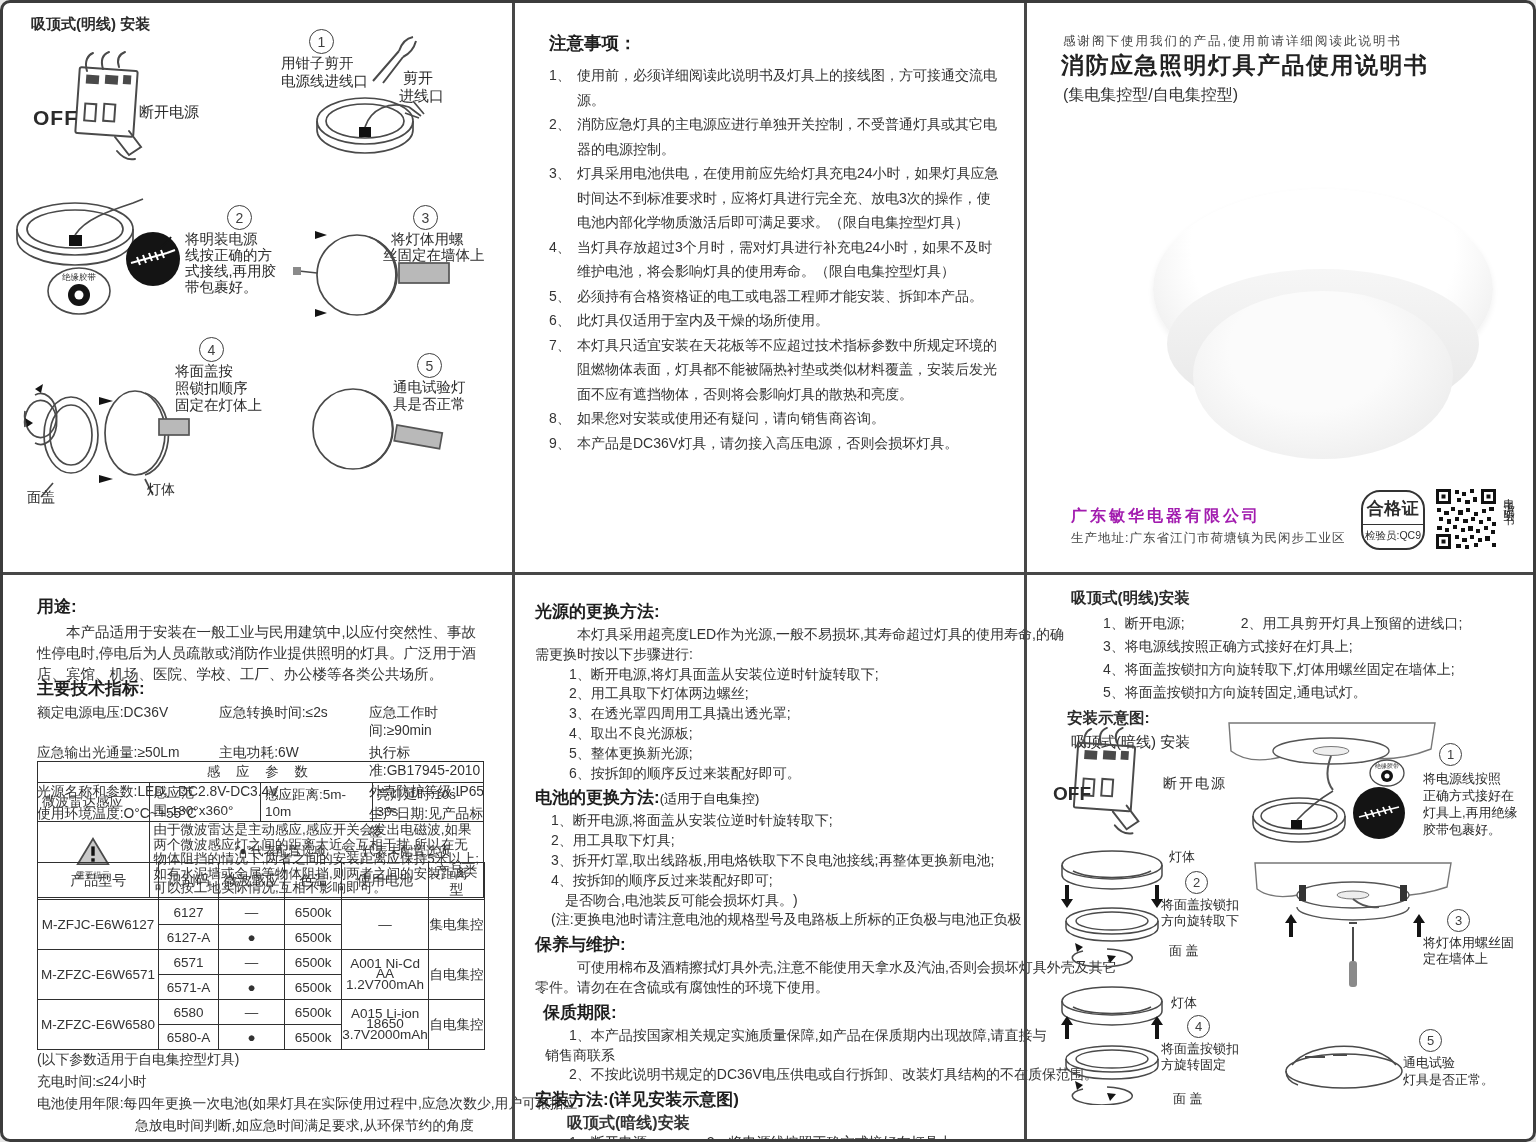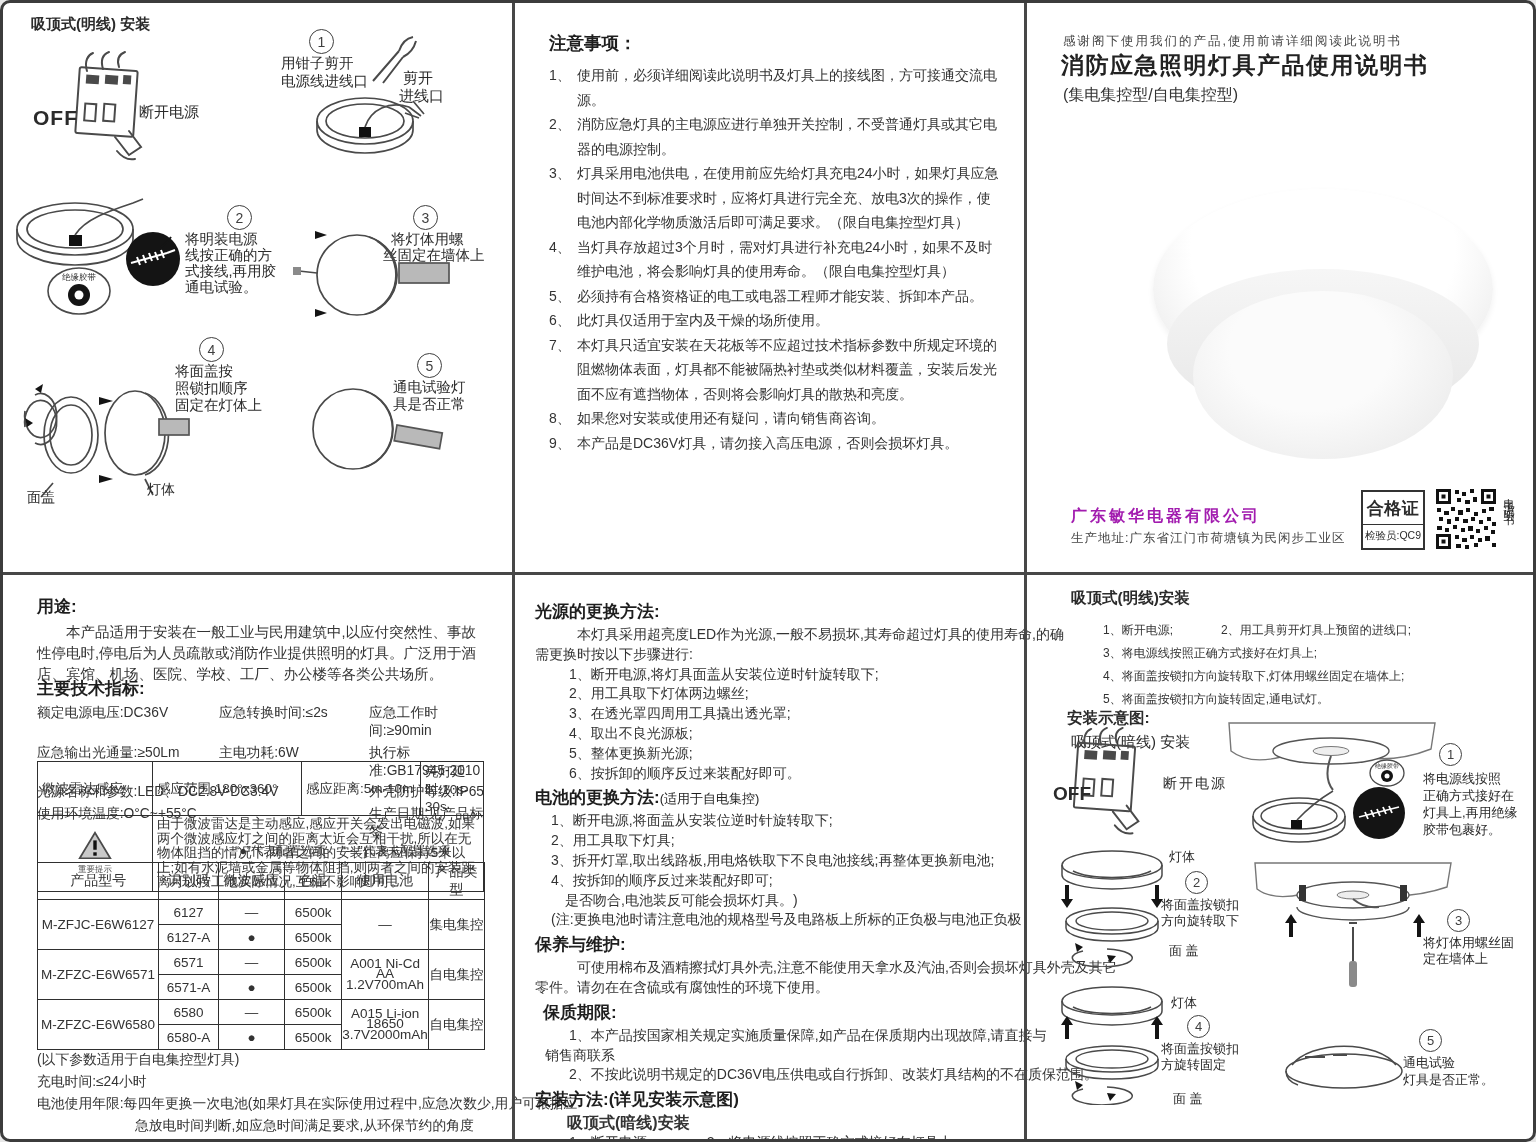--- a/index.html
+++ b/index.html
@@ -30,21 +30,21 @@
   .ph-top{position:absolute;left:30px;top:8px;width:340px;height:200px;border-radius:50%;
           background:radial-gradient(ellipse at 50% 30%,#ffffff 55%,#ededed 85%,#e2e2e2 100%);
           box-shadow:0 3px 6px rgba(0,0,0,0.06);}
   .ph-band{position:absolute;left:44px;top:88px;width:312px;height:150px;border-radius:50%;
           background:linear-gradient(#f6f6f6,#e7e7e7);}
   .ph-dome{position:absolute;left:70px;top:110px;width:260px;height:168px;border-radius:50%;
           background:radial-gradient(ellipse at 45% 35%,#fbfbfb 40%,#efefef 75%,#dfdfdf 100%);}
   .company{position:absolute;left:44px;top:503px;font-size:16px;font-weight:bold;letter-spacing:3px;color:#a21caf;}
   .addr{position:absolute;left:44px;top:527px;font-size:12.5px;letter-spacing:1px;color:#444;}
   .cert{position:absolute;left:334px;top:487px;width:64px;height:60px;border:2.2px solid #333;
-        border-radius:0;text-align:center;box-sizing:border-box;background:#fff;}
+        border-radius:19px;text-align:center;box-sizing:border-box;background:#fff;}
   .cert .c1{font-size:17px;font-weight:bold;margin-top:5px;letter-spacing:.5px;border-bottom:1.6px solid #333;padding-bottom:4px;}
   .cert .c2{font-size:10.5px;margin-top:4px;}
   .qrwrap{position:absolute;left:408px;top:485px;width:62px;height:62px;}
   .qrcap{position:absolute;left:474px;top:486px;writing-mode:vertical-rl;font-size:11px;letter-spacing:4px;color:#222;}
   
   .bl-block{position:absolute;left:34px;right:28px;}
   .usage-body{font-size:14.5px;line-height:21px;color:#333;margin-top:4px;text-indent:2em;white-space:normal;}
   .specs{display:grid;grid-template-columns:178px 146px auto;column-gap:4px;row-gap:3.5px;
          font-size:13.8px;color:#333;margin-top:4px;}
   table.sensor{border-collapse:collapse;width:447px;table-layout:fixed;}
@@ -63,21 +63,21 @@
   .blfoot .ind{padding-left:98px;text-indent:0;}
   
   .bm{padding:22px 24px 0 20px;font-size:14px;color:#333;}
   .bm .ln{line-height:19.8px;white-space:nowrap;}
   .bm h3{margin:3px 0 2px 0;}
   .bm .i1{padding-left:34px;}
   .bm .i2{padding-left:16px;}
   .bm .note{font-size:13px;font-weight:normal;}
   .bm .subhead{font-size:16px;font-weight:600;padding-left:32px;}
   
-  .br-steps{font-size:12px;color:#333;margin-top:8px;}
+  .br-steps{font-size:14px;color:#333;}
   svg text{font-family:"Liberation Sans","DejaVu Sans",sans-serif;}
 </style>
 </head>
 <body>
 
 <div class="page">
 
   <div class="panel" style="left:0;top:0;width:510px;height:570px;">
     <div class="t fs15 b" style="left:28px;top:12px;font-weight:600;">吸顶式(明线) 安装</div>
 
@@ -143,21 +143,21 @@
     <svg style="position:absolute;left:42px;top:262px;" width="68" height="52" viewBox="0 0 68 52">
       <ellipse cx="34" cy="26" rx="31" ry="23" fill="#fff" stroke="#4a4a4a" stroke-width="1.6"></ellipse>
       <text x="34" y="15" font-size="8.5" text-anchor="middle" fill="#333">绝缘胶带</text>
       <circle cx="34" cy="30" r="11" fill="#141414"></circle>
       <circle cx="34" cy="30" r="4.5" fill="#fff"></circle>
     </svg>
     <div class="circ" style="left:224px;top:202px;">2</div>
     <div class="t fs145" style="left:182px;top:228px;">将明装电源</div>
     <div class="t fs145" style="left:182px;top:244px;">线按正确的方</div>
     <div class="t fs145" style="left:182px;top:260px;">式接线,再用胶</div>
-    <div class="t fs145" style="left:182px;top:276px;">通电试验。</div>
+    <div class="t fs145" style="left:182px;top:276px;">带包裹好。</div>
 
     <div class="circ" style="left:410px;top:202px;">3</div>
     <div class="t fs145" style="left:388px;top:228px;">将灯体用螺</div>
     <div class="t fs145" style="left:380px;top:244px;">丝固定在墙体上</div>
     <svg style="position:absolute;left:290px;top:220px;" width="162" height="102" viewBox="0 0 162 102">
       <g fill="none" stroke="#4a4a4a" stroke-width="1.7">
         <circle cx="64" cy="52" r="40"></circle>
         <path d="M76 14 a40 40 0 0 1 0 76"></path>
         <path d="M84 18 a40 40 0 0 1 0 68"></path>
         <rect x="106" y="40" width="50" height="20" fill="#b9b9b9" stroke="#555"></rect>
@@ -334,20 +334,23 @@
         <div>执行标准:GB17945-2010</div>
         <div style="grid-column:1/3;">光源名称和参数:LED、DC2.8V-DC3.4V</div>
         <div>外壳防护等级:IP65</div>
         <div style="grid-column:1/3;">使用环境温度:O°C~+55°C</div>
         <div>生产日期:见产品标签</div>
       </div>
     </div>
     <div class="bl-block" style="top:186px;">
       <table class="sensor">
         <tbody>
+            <tr>
+              <td class="st-title" colspan="4">感 应 参 数</td>
+            </tr>
         <tr>
           <td style="width:106px;">微波雷达感应</td>
           <td style="width:140px;">感应范围:180°x360°</td>
           <td style="width:110px;">感应距离:5m-10m</td>
           <td>亮灯延时:10s-30s</td>
         </tr>
         <tr>
           <td class="warn-ic">
             <svg width="34" height="29" viewBox="0 0 40 34">
               <path d="M20 2 L38 32 H2 Z" fill="#c9c9c9" stroke="#4a4a4a" stroke-width="2"></path>

